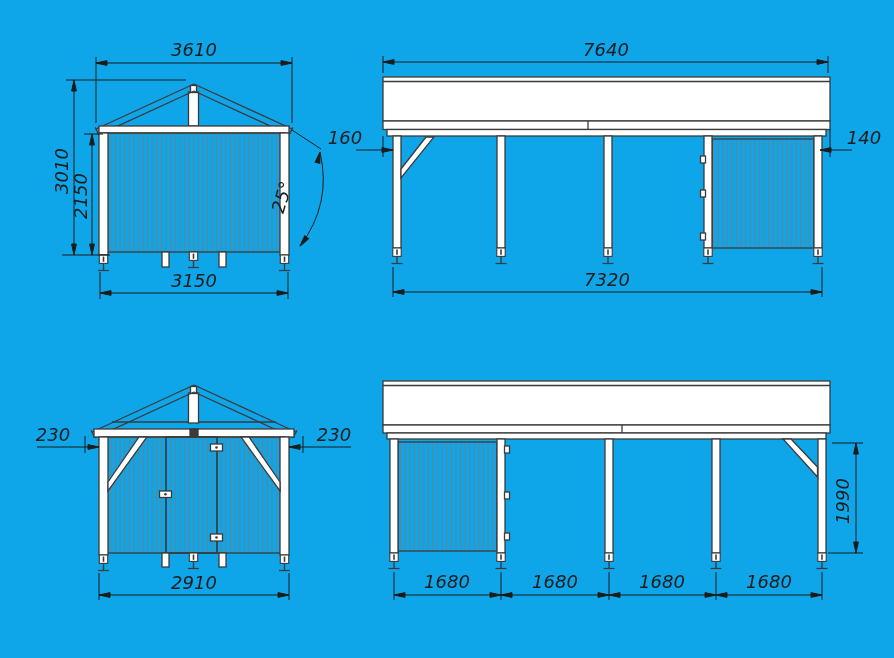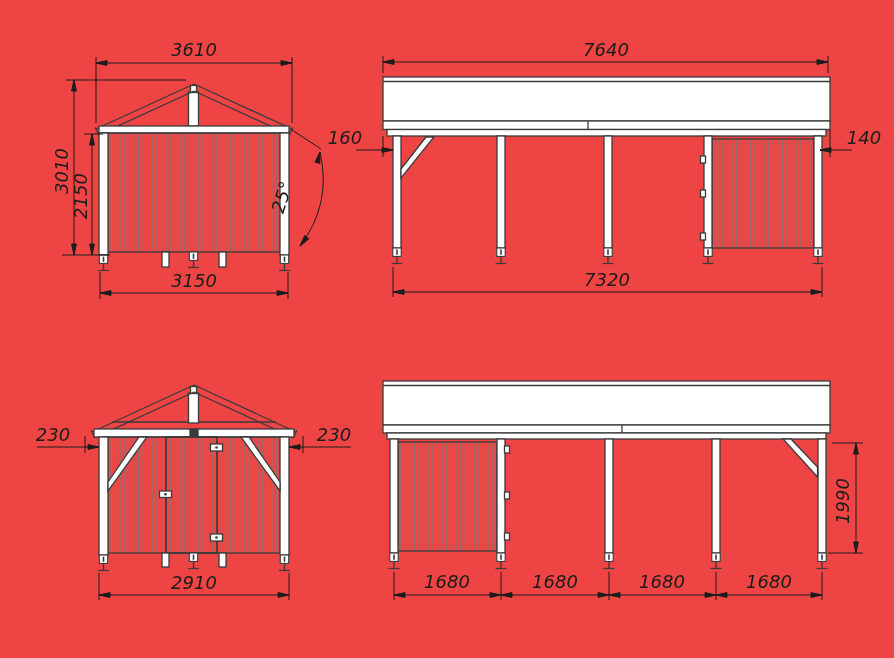--- a/index.html
+++ b/index.html
@@ -1,16 +1,16 @@
 <!DOCTYPE html>
 <html><head>
 <meta charset="utf-8">
 <style>
   html,body { margin:0; padding:0; background:#ffffff; }
-  .stage { width:894px; height:658px; position:relative; background:#ef4444; overflow:hidden; }
+  .stage { width:894px; height:658px; position:relative; background:#0ea5e9; overflow:hidden; }
   .dim {
     font-family:"DejaVu Sans", sans-serif;
     font-style:italic;
     font-size:18px;
     fill:#1c1c1c;
     text-anchor:middle;
   }
 </style>
 </head>
 <body>

